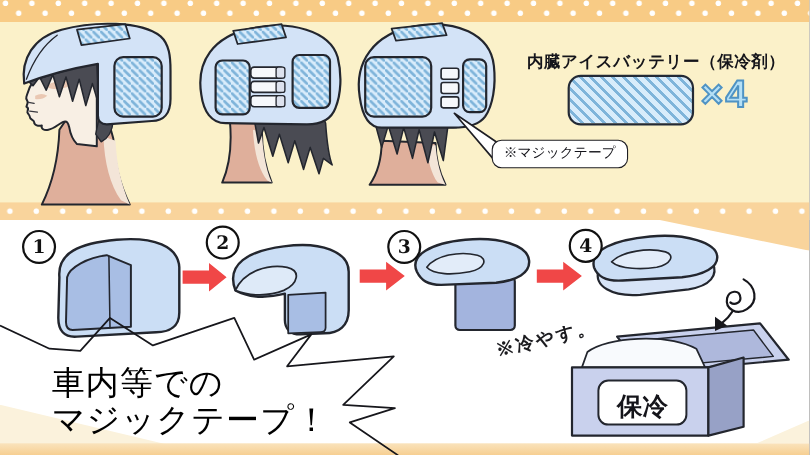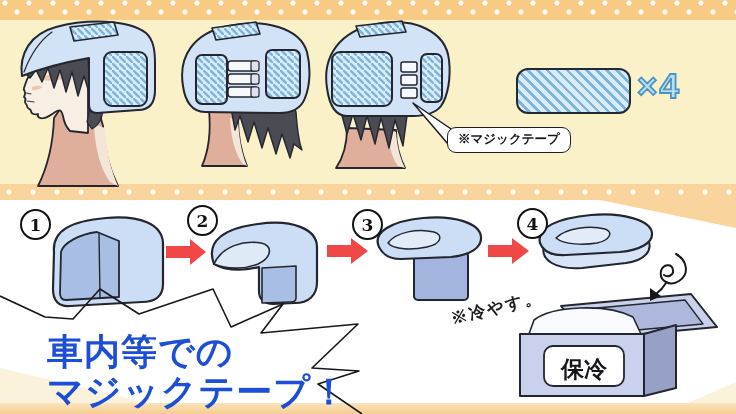--- a/index.html
+++ b/index.html
@@ -50,32 +50,32 @@
   }
   .x4{
     position:absolute;left:637px;top:66px;
     font-size:35px;font-weight:900;color:#B5E0F6;letter-spacing:2px;
     -webkit-text-stroke:1.8px #4F93C4;white-space:nowrap;
   }
   
   .bubble{
     position:absolute;left:447px;top:127px;padding:3px 10px 4px 10px;
     background:#fff;border:1.6px solid #1E1E24;border-radius:9px;
-    font-size:12.5px;font-weight:bold;color:#14141A;white-space:nowrap;
+    font-size:12.5px;font-weight:normal;color:#14141A;white-space:nowrap;
   }
   
   .step-num{
     position:absolute;width:27px;height:27px;border:2px solid #111;border-radius:50%;
     background:#fff;display:flex;align-items:center;justify-content:center;
     font-family:"DejaVu Serif",serif;font-size:17px;font-weight:bold;color:#111;
   }
   
   .slogan{
     position:absolute;left:47px;top:332px;
-    font-size:36px;font-weight:700;color:#1d4ed8;line-height:1.12;
+    font-size:30px;font-weight:400;color:#000000;line-height:1.12;
     letter-spacing:1px;white-space:nowrap;
   }
   
   .note{
     position:absolute;left:450px;top:297px;
     font-size:16.5px;font-weight:bold;color:#1B1B1F;letter-spacing:2px;
     transform:rotate(-14deg);white-space:nowrap;
   }
 </style>
 </head>
@@ -202,20 +202,21 @@
       <text x="584" y="377" text-anchor="middle" font-size="23" font-weight="bold" fill="#14141A" font-family="Liberation Sans, sans-serif">保冷</text>
     </g>
 
     <g fill="none" stroke="#17171C" stroke-width="2" stroke-linecap="round">
       <path d="M676,254 C687,260 690,274 679,281 C670,287 659,281 661,271 C663,264 672,263 673,270 C674,275 668,278 664,275"></path>
       <path d="M666,283 C663,288 660,291 656,294"></path>
       <polygon points="650,288 661,296 650,301" fill="#17171C" stroke="none"></polygon>
     </g>
   </svg>
 
+  <div class="legend-title">内臓アイスバッテリー（保冷剤）</div>
   <div class="battery-rect"></div>
   <div class="x4">×4</div>
 
   <div class="bubble">
     <span>※マジックテープ</span>
   </div>
 
   <div class="step-num" style="left:20px;top:209px;">
     <span>1</span>
   </div>

